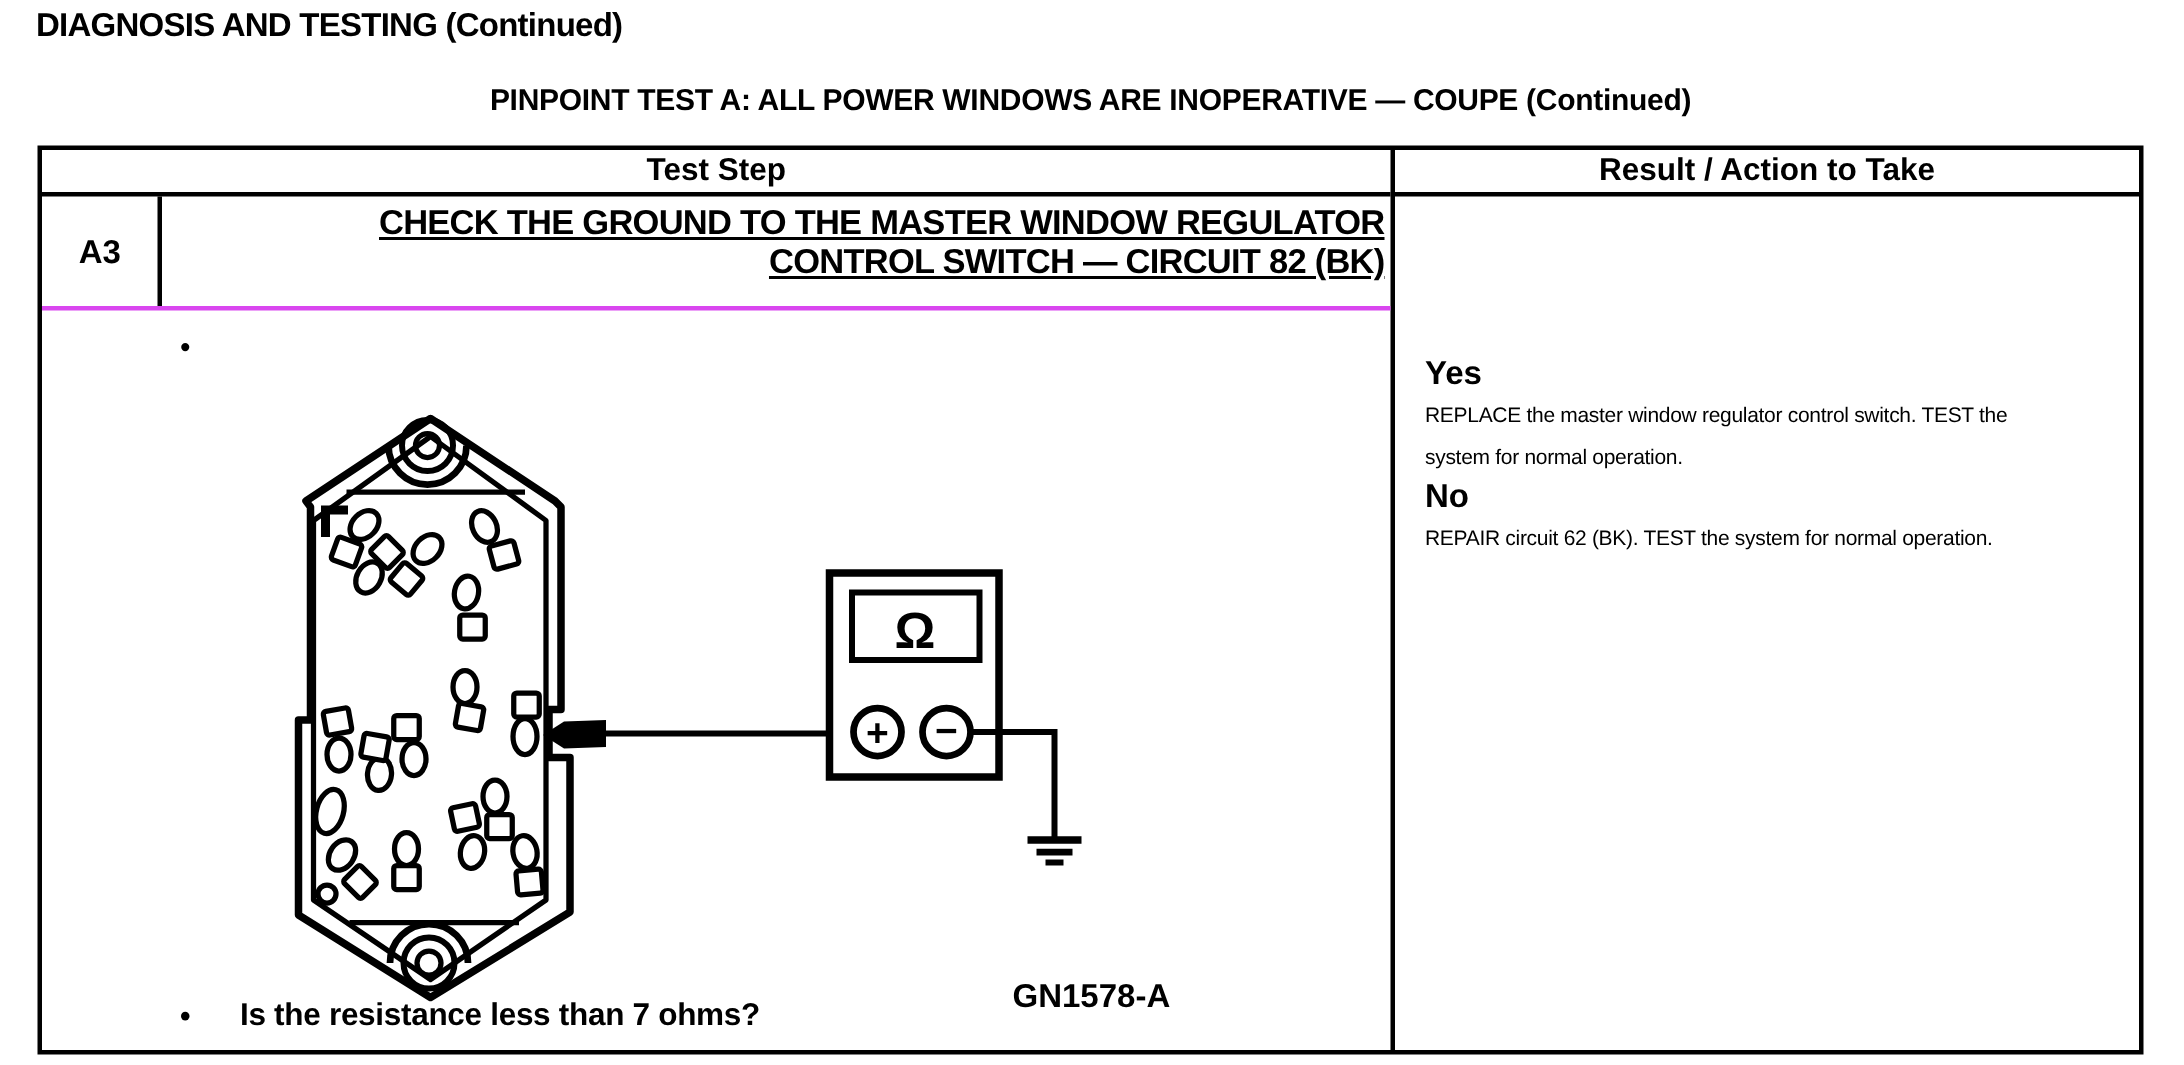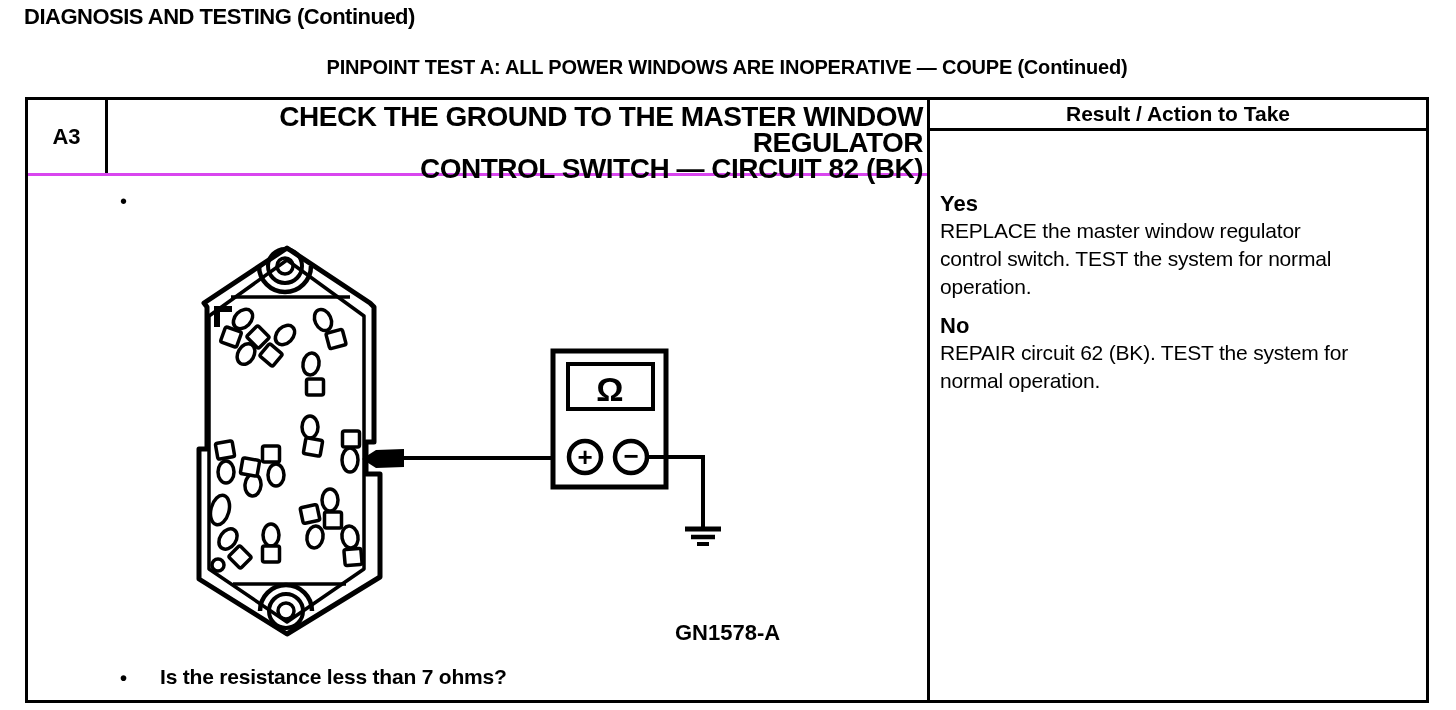--- a/index.html
+++ b/index.html
@@ -11,59 +11,60 @@
     font-size:22px; font-weight:bold; letter-spacing:-0.5px; }
 
   .subtitle { position:absolute; left:25px; top:56px; width:1404px;
     text-align:center; font-size:20px; font-weight:bold; letter-spacing:-0.2px; }
 
   .ptable { position:absolute; left:25px; top:97px; width:1404px; height:606px;
     border:3px solid #000; display:flex; }
 
   .col-left { width:902px; border-right:3px solid #000; display:flex;
     flex-direction:column; position:relative; }
-  .col-right { flex:1; display:flex; flex-direction:column; }
+  .col-right { flex:1; display:flex; flex-direction:column;gap:45px; }
 
   .header-cell { height:31px; border-bottom:3px solid #000; display:flex;
     align-items:center; justify-content:center; font-weight:bold; font-size:21px;
     flex:0 0 auto; }
 
   .a3-row { display:flex; border-bottom:3px solid #d946ef; height:76px; flex:0 0 auto;text-align:right; }
   .a3-id { width:80px; border-right:3px solid #000; display:flex;
     align-items:center; justify-content:center; font-weight:bold; font-size:22px; }
-  .a3-title { flex:1; padding:4px 4px 0 12px; font-weight:bold; font-size:28px;
-    line-height:26px; letter-spacing:-0.5px; }
+  .a3-title { flex:1; padding:4px 4px 0 12px; font-weight:bold; font-size:23px;
+    line-height:26px; letter-spacing:-0.5px;text-decoration:underline; }
 
   .step-body { flex:1; position:relative; padding-top:11px; }
 
   .bullet-row { display:flex; margin-left:92px; }
   .bullet-dot { width:40px; font-size:20px; line-height:28px; }
   .bullet-text { font-size:21px; line-height:28px; width:660px; letter-spacing:-0.2px; }
 
   .question-row { position:absolute; bottom:8px; left:92px; display:flex; }
   .question-row .bullet-dot { font-weight:bold; }
   .question-text { font-size:21px; line-height:26px; font-weight:bold; letter-spacing:-0.2px; }
 
   .figure-wrap { position:absolute; left:0px; top:61px; width:880px; height:420px; }
   svg text { font-family:"Liberation Sans", sans-serif; }
 
-  .result-body { padding:60px 14px 0 10px; }
+  .result-body { padding:60px 14px 0 20px; }
   .result-label { font-weight:bold; font-size:22px; line-height:26px; }
-  .result-text { font-size:21px; line-height:28px; width:418px; letter-spacing:-0.2px; }
-  .result-no { margin-top:12px; }
+  .result-text { font-size:14px; line-height:28px; width:418px; letter-spacing:-0.2px; }
+  .result-no { }
 </style>
 </head>
 <body>
 
 <div class="page-title">DIAGNOSIS AND TESTING (Continued)</div>
 <div class="subtitle">PINPOINT TEST A: ALL POWER WINDOWS ARE INOPERATIVE — COUPE (Continued)</div>
 
 <div class="ptable">
 
   <div class="col-left">
+    <div class="header-cell">Test Step</div>
 
     <div class="a3-row">
       <div class="a3-id">A3</div>
       <div class="a3-title">
         <div>CHECK THE GROUND TO THE MASTER WINDOW REGULATOR</div>
         <div>CONTROL SWITCH — CIRCUIT 82 (BK)</div>
       </div>
     </div>
 
     <div class="step-body">

